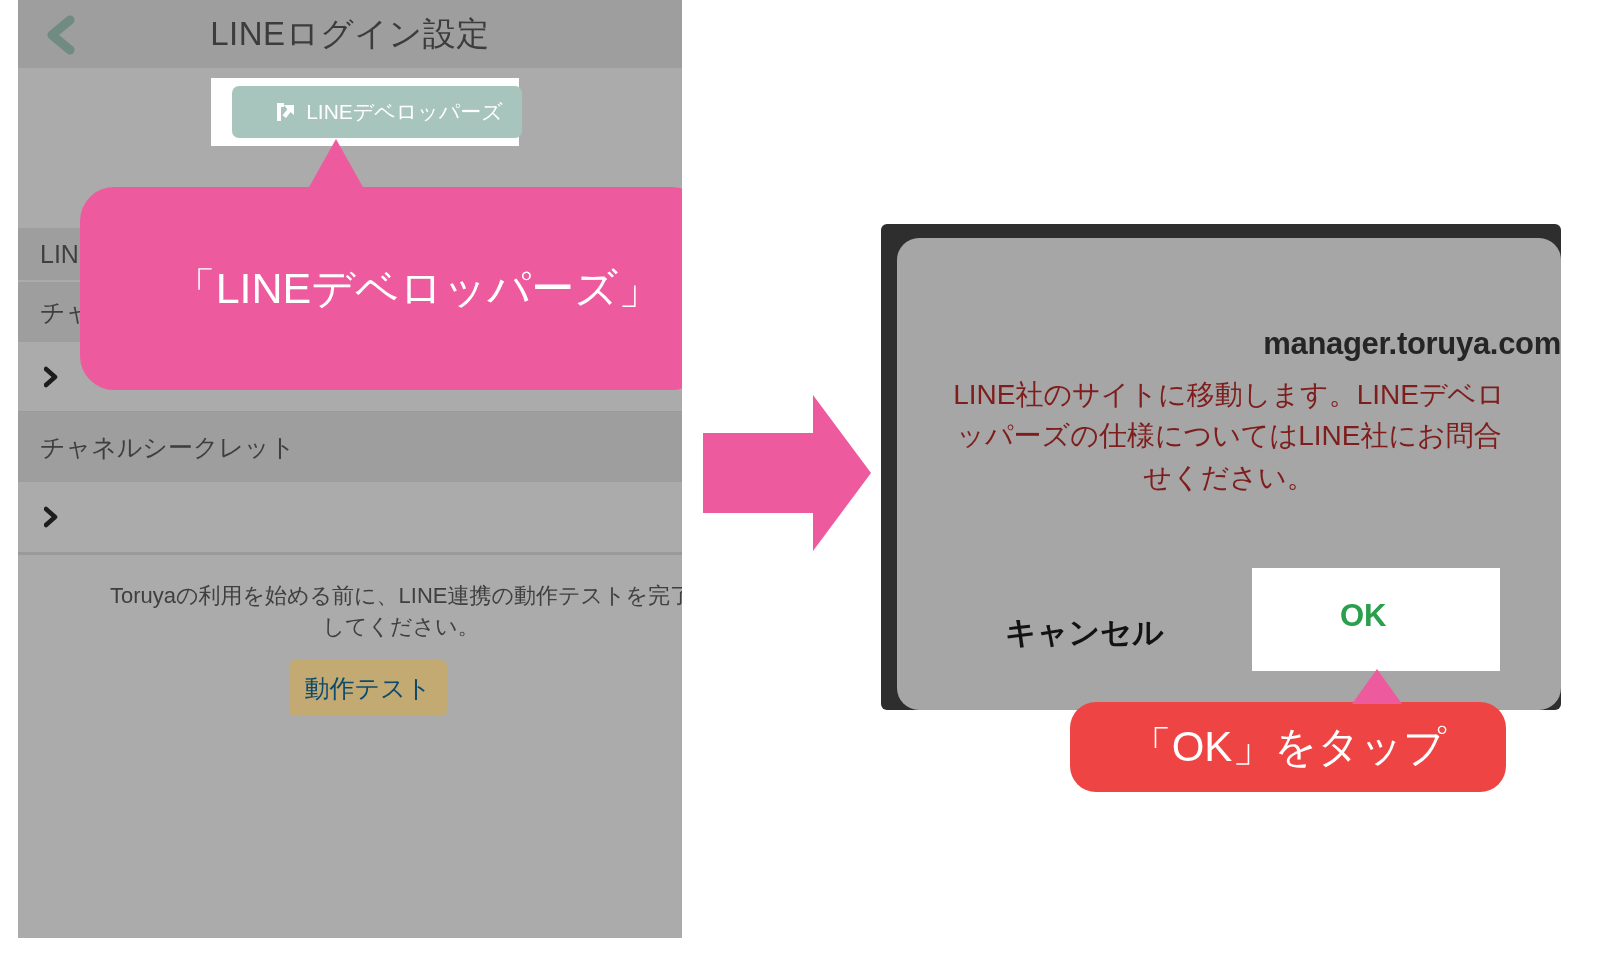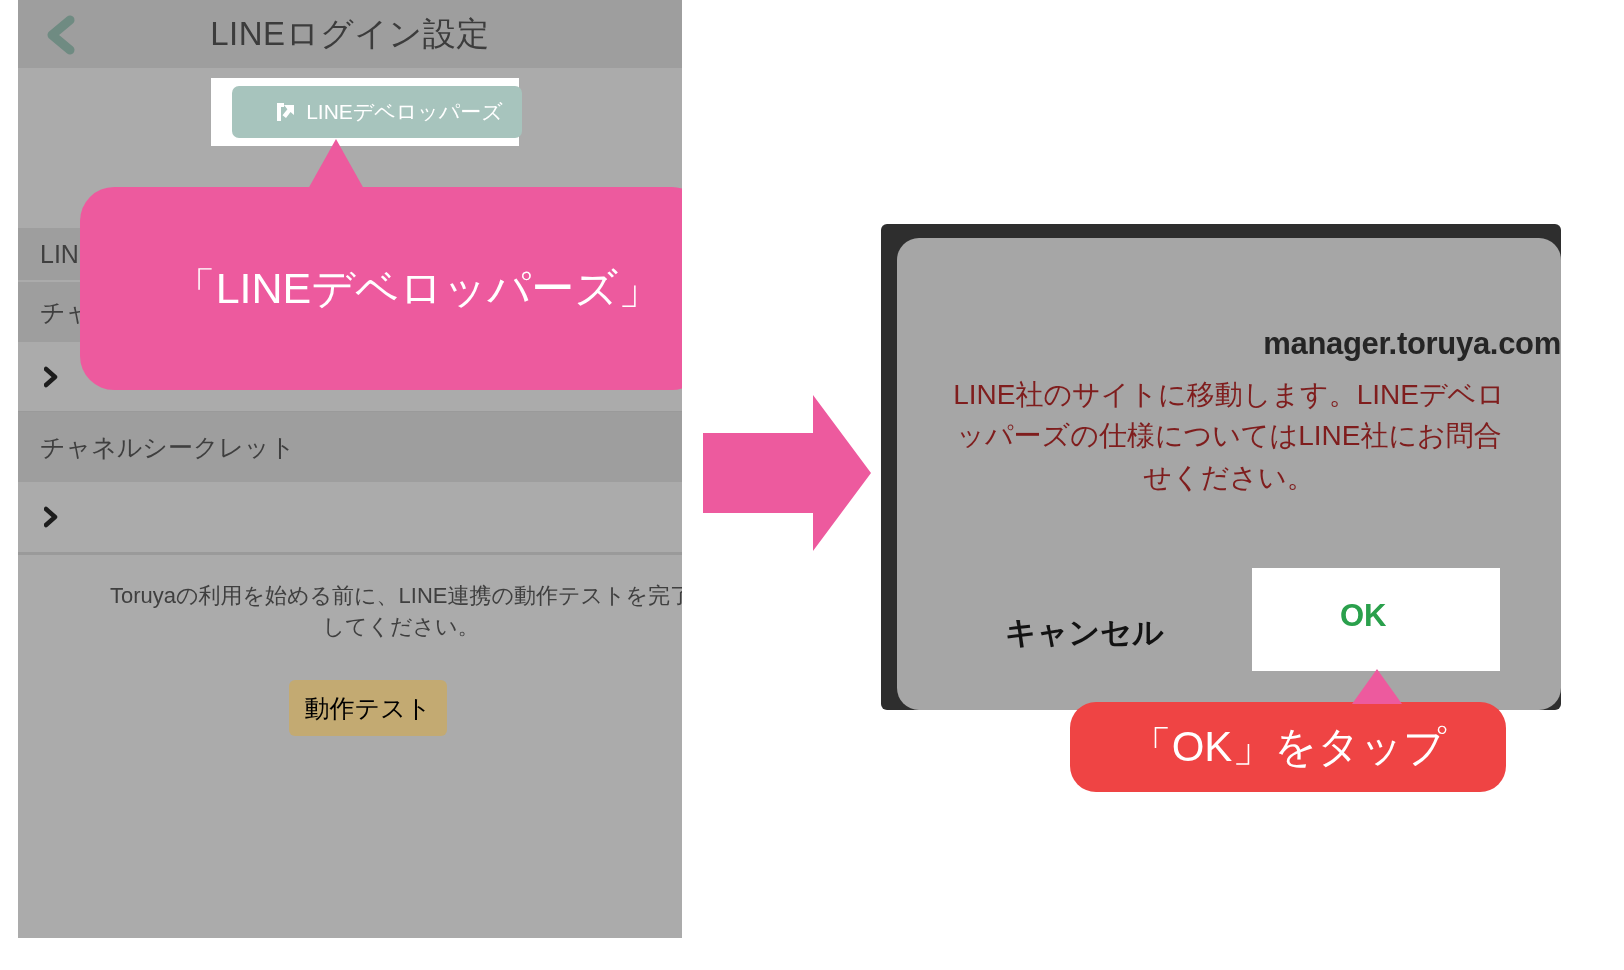--- a/index.html
+++ b/index.html
@@ -123,29 +123,29 @@
     width: 592px;
     text-align: center;
     font-size: 22px;
     line-height: 1.42;
     color: #3f3f3f;
     margin-left: 47px;
   }
   #test-button {
     position: absolute;
     left: 271px;
-    top: 680px;
+    top: 660px;
     width: 158px;
     height: 56px;
     background: #c3aa72;
     border-radius: 6px;
     display: flex;
     align-items: center;
     justify-content: center;
-    color: #000000;
+    color: #0c4a6e;
     font-size: 25px;
     cursor: pointer;
   }
 
   
   #callout-left {
     position: absolute;
     left: 62px;
     top: 187px;
     width: 578px;

